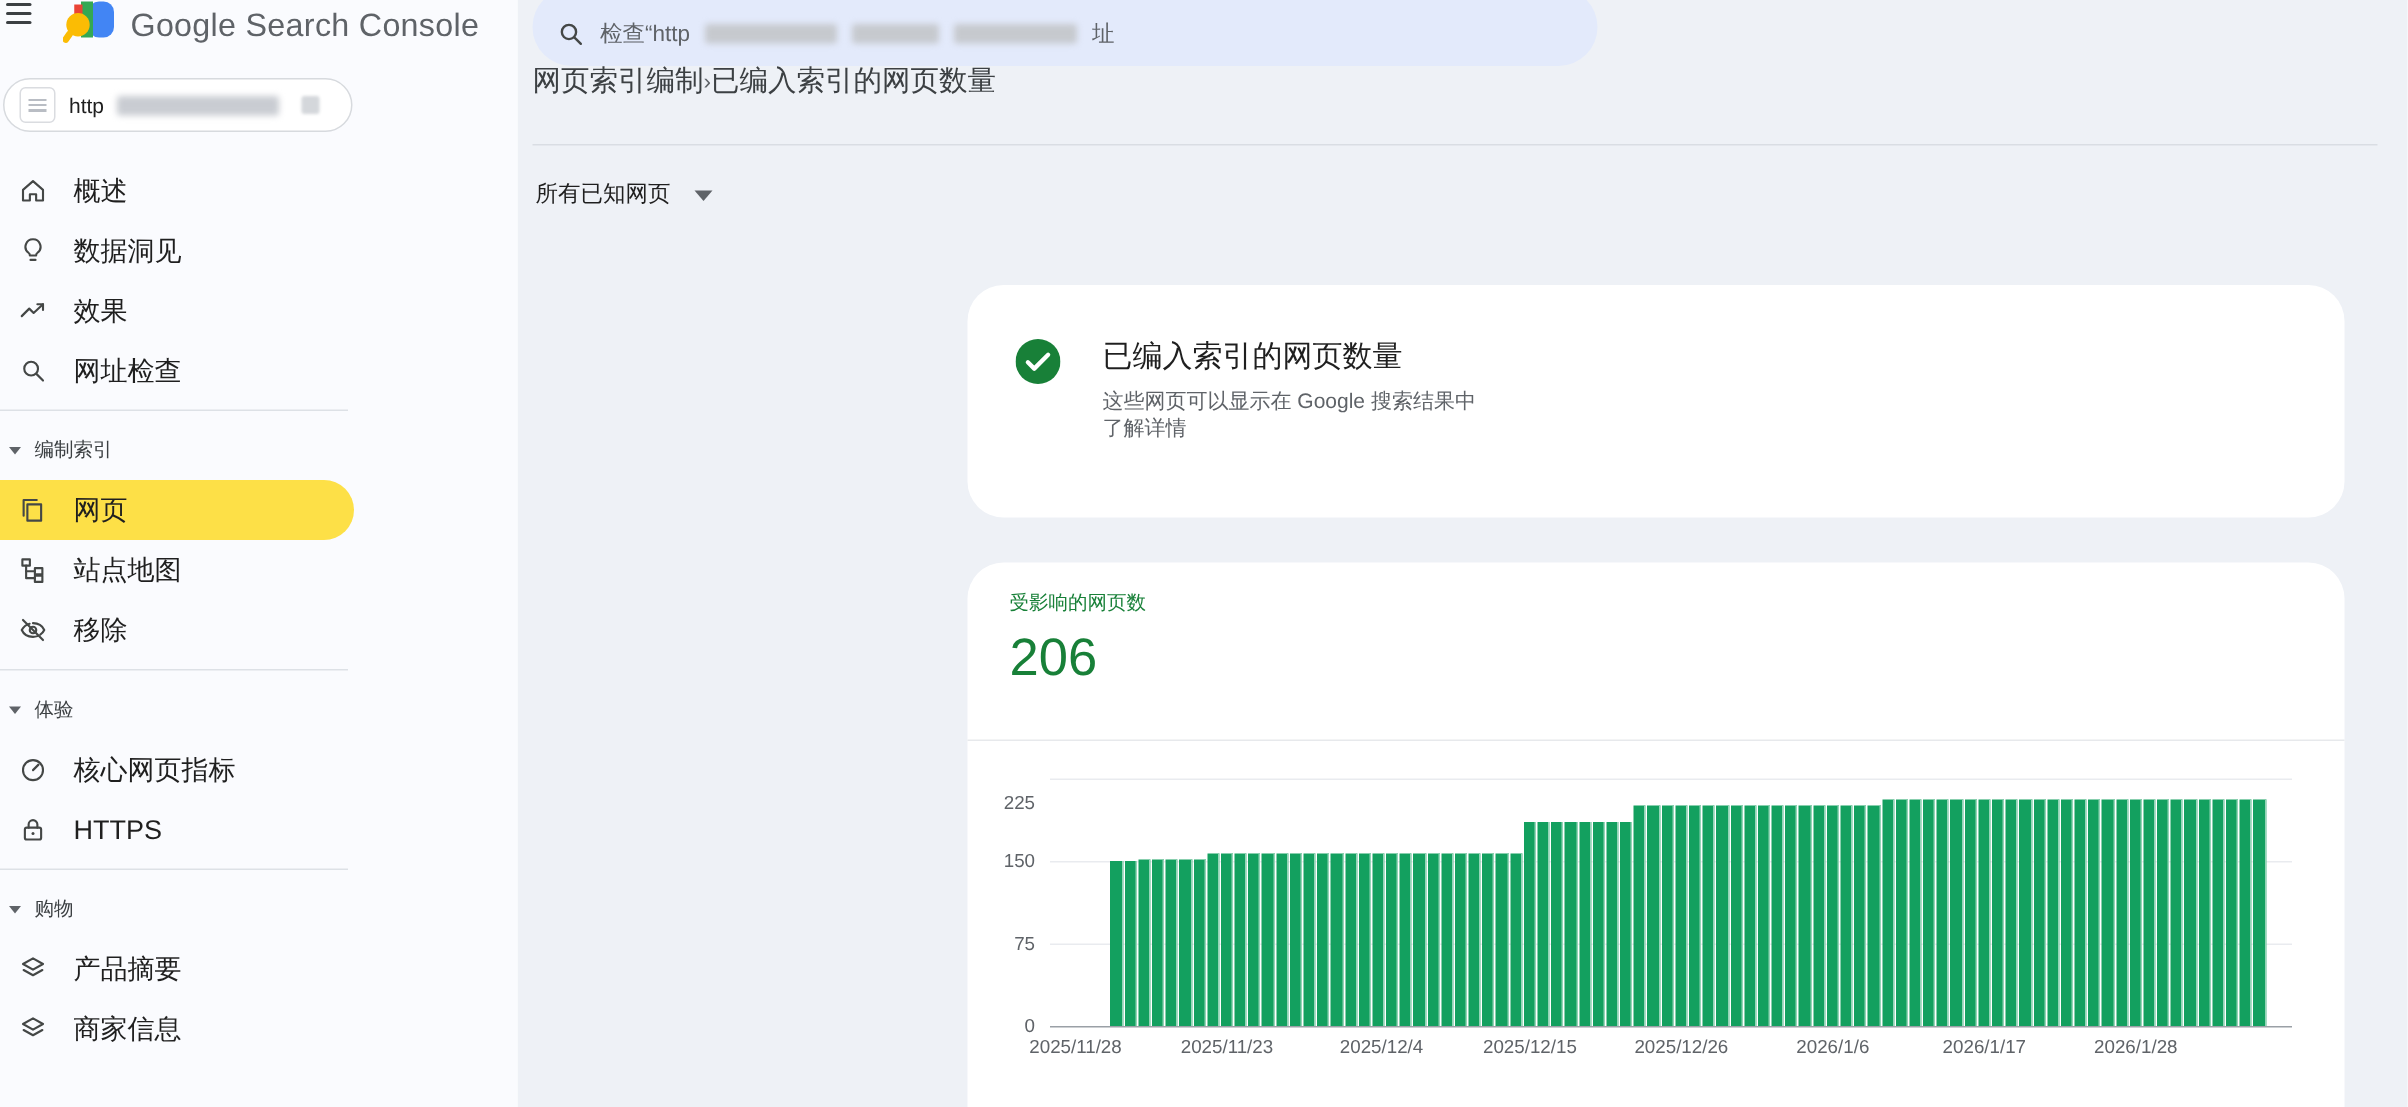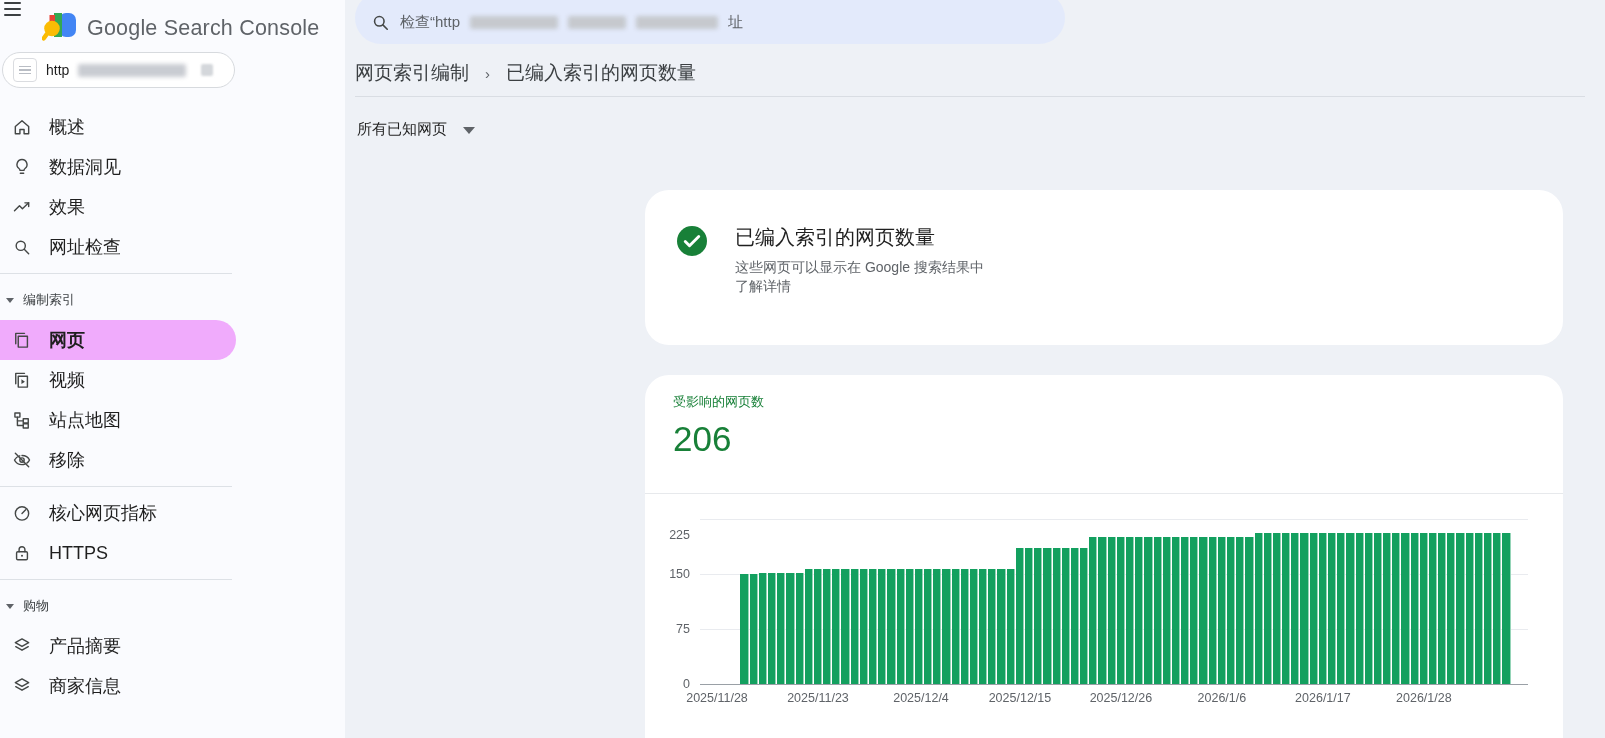--- a/index.html
+++ b/index.html
@@ -4,49 +4,49 @@
 <style>
   * { margin:0; padding:0; box-sizing:border-box; }
   html,body { width:1605px; height:738px; overflow:hidden; }
   body { font-family:"Liberation Sans","DejaVu Sans",sans-serif; background:#fff; color:#1f1f1f; }
   .app { position:relative; width:1605px; height:738px; }
 
   
   .sidebar { position:absolute; left:0; top:0; width:345px; height:100%; background:#fafbfe; z-index:2; }
   .hamburger { position:absolute; left:4px; top:2px; width:18px; height:16px; cursor:pointer; }
   .hamburger span { display:block; width:17px; height:2.2px; background:#3c4043; margin-bottom:3.6px; border-radius:1px; }
-  .logo { position:absolute; left:42px; top:12px; display:flex; align-items:center; gap:9px; cursor:pointer; }
+  .logo { position:absolute; left:42px; top:0; display:flex; align-items:center; gap:9px; cursor:pointer; }
   .logo-text { font-size:21.5px; color:#5f6368; letter-spacing:.2px; white-space:nowrap; }
   .property-pill { position:absolute; left:2px; top:52px; width:233px; height:36px; border:1px solid #d7dade; border-radius:18px; background:#fff; display:flex; align-items:center; padding:0 10px; gap:9px; cursor:pointer; }
   .prop-favicon { width:24px; height:24px; border:1px solid #dadce0; border-radius:4px; background:#fff; display:flex; align-items:center; justify-content:center; flex:0 0 auto; }
   .prop-favicon i { display:block; width:12px; height:9px; background:repeating-linear-gradient(#b9bdc4 0 1.5px, transparent 1.5px 3.5px); }
   .prop-text { font-size:14px; color:#1f1f1f; }
   .blur-bar { height:13px; background:#c9ccd2; border-radius:2px; filter:blur(2px); }
   .blur-sq { width:12px; height:12px; background:#d4d7db; border-radius:2px; filter:blur(1px); margin-left:6px; }
 
   .nav { position:absolute; left:0; top:107px; width:345px; }
   .nav-item { height:40px; width:236px; display:flex; align-items:center; gap:17px; padding-left:12px; cursor:pointer; border-radius:0 20px 20px 0; }
-  .nav-item.selected { background:#f0abfc;font-weight:bold; }
+  .nav-item.selected { background:#fde047; }
   .nav-item .nav-label { font-size:18px; color:#1f1f1f; }
   .nav-icon { width:20px; height:20px; display:flex; align-items:center; justify-content:center; flex:0 0 auto; }
   .nav-icon svg { width:20px; height:20px; stroke:#444746; fill:none; stroke-width:1.7; stroke-linejoin:round; stroke-linecap:round; }
   .nav-divider { height:13px; position:relative; }
   .nav-divider::after { content:""; position:absolute; left:0; right:113px; top:6px; border-top:1px solid #dde1e6; }
   .nav-section { height:40px; display:flex; align-items:center; gap:9px; padding-left:6px; cursor:pointer; }
   .nav-section .nav-label { font-size:13px; color:#3c4043; }
   .caret-down { width:0; height:0; border-left:4.5px solid transparent; border-right:4.5px solid transparent; border-top:5.5px solid #5f6368; }
 
   
   .content { position:absolute; left:345px; top:0; right:0; bottom:0; background:#eef1f6; }
   .searchbar { position:absolute; left:10px; top:-8px; width:710px; height:52px; background:#e3eafb; border-radius:26px; display:flex; align-items:center; padding:8px 16px 0 16px; gap:10px; cursor:text; }
   .searchbar svg { width:19px; height:19px; stroke:#444746; fill:none; stroke-width:2; stroke-linecap:round; flex:0 0 auto; }
   .search-text { font-size:15px; color:#5f6368; white-space:nowrap; }
   .searchbar .blur-bar { background:#c6c9ce; }
 
-  .breadcrumb { position:absolute; left:10px; top:60px; display:flex; align-items:center; gap:16px; }
+  .breadcrumb { position:absolute; left:10px; top:41px; display:flex; align-items:center; }
   .crumb { font-size:19px; color:#3c4043; }
   .crumb.link { cursor:pointer; }
   .crumb-sep { font-size:15px; color:#5f6368; }
   .breadcrumb-divider { position:absolute; left:10px; right:20px; top:96px; border-top:1px solid #d9dde3; }
 
   .filter { position:absolute; left:12px; top:120px; display:flex; align-items:center; gap:16px; cursor:pointer; }
   .filter-label { font-size:15px; color:#1f1f1f; }
   .filter .caret { width:0; height:0; border-left:6px solid transparent; border-right:6px solid transparent; border-top:7px solid #5f6368; margin-top:2px; }
 
   .card { position:absolute; left:300px; width:918px; background:#fff; border-radius:24px; }
@@ -148,50 +148,44 @@
             <svg viewBox="0 0 24 24">
               <path d="M7.5 7.5h11v13h-11z"></path>
               <path d="M4.5 16.5V4H15"></path>
             </svg>
           </span>
           <span class="nav-label">网页</span>
         </div>
         <div class="nav-item">
           <span class="nav-icon">
             <svg viewBox="0 0 24 24">
-              <path d="M7.5 7.5h11v13h-11z"></path>
-              <path d="M4.5 16.5V4H15"></path>
-              <path d="M11.3 11.2l4.2 2.8-4.2 2.8z" fill="#444746" stroke="none"></path>
-            </svg>
-          </span>
-          <span class="nav-label">视频</span>
-        </div>
-        <div class="nav-item">
-          <span class="nav-icon">
-            <svg viewBox="0 0 24 24">
               <path d="M3.5 3.5h6v5h-6z"></path>
               <path d="M6.5 8.5v10h7"></path>
               <path d="M6.5 13h7"></path>
               <path d="M13.5 10.5h6v5h-6z"></path>
               <path d="M13.5 16.5h6v5h-6z"></path>
             </svg>
           </span>
           <span class="nav-label">站点地图</span>
         </div>
         <div class="nav-item">
           <span class="nav-icon">
             <svg viewBox="0 0 24 24">
               <path d="M4 4l16 16"></path>
               <path d="M12 6.5c4.5 0 7.7 2.6 9 5.5-.6 1.3-1.7 2.7-3.2 3.7M9.3 7A9.9 9.9 0 0 0 3 12c1.3 2.9 4.5 5.5 9 5.5 1.3 0 2.5-.2 3.6-.6"></path>
               <circle cx="12" cy="12" r="2.6"></circle>
             </svg>
           </span>
           <span class="nav-label">移除</span>
         </div>
         <div class="nav-divider"></div>
+        <div class="nav-section">
+          <span class="caret-down"></span>
+          <span class="nav-label">体验</span>
+        </div>
         <div class="nav-item">
           <span class="nav-icon">
             <svg viewBox="0 0 24 24">
               <circle cx="12" cy="12.5" r="8"></circle>
               <path d="M12 12.5l4.4-4.4"></path>
             </svg>
           </span>
           <span class="nav-label">核心网页指标</span>
         </div>
         <div class="nav-item">

